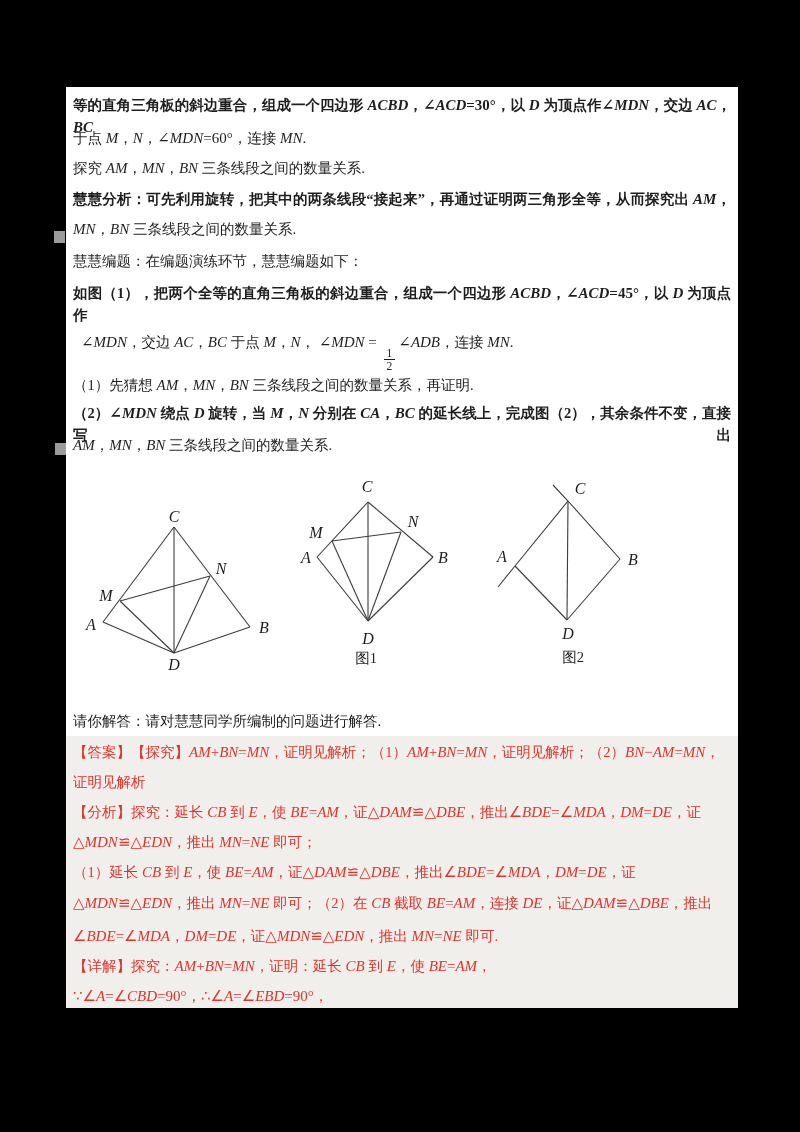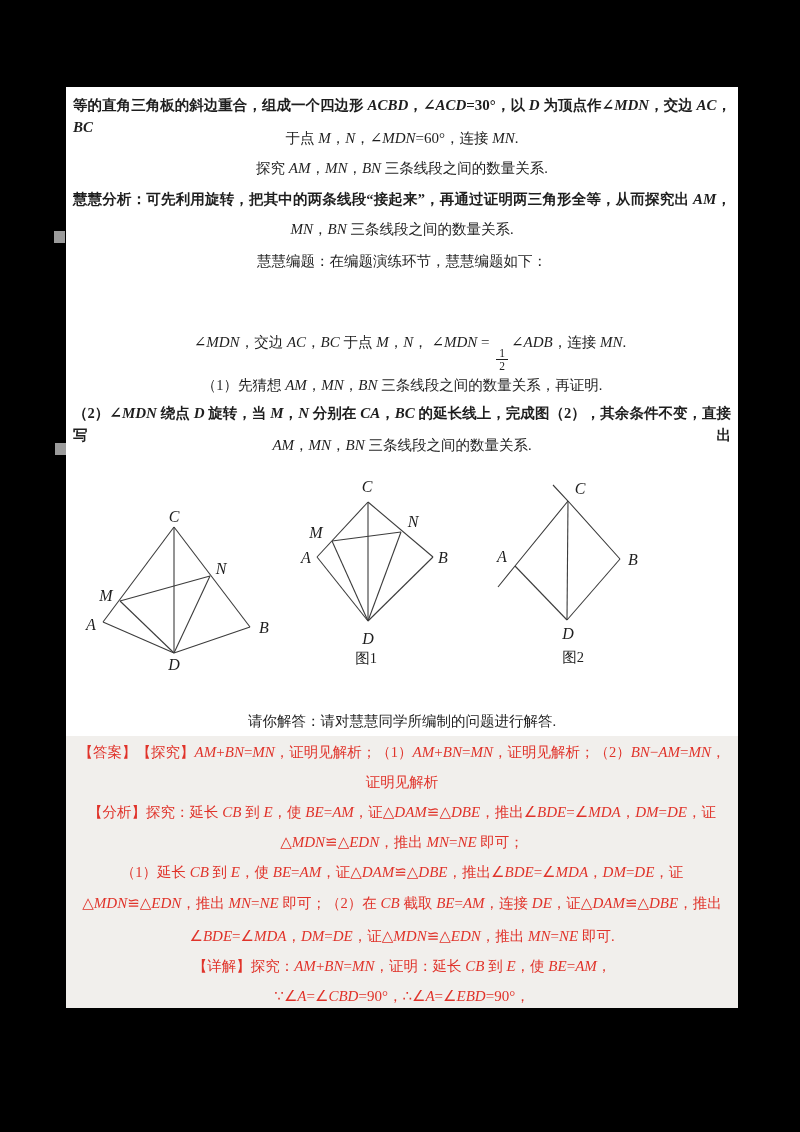--- a/index.html
+++ b/index.html
@@ -1,21 +1,21 @@
 <!DOCTYPE html>
 <html style="--bg: #000000; --paper: #ffffff; --ansbg: #f1efec; --ink: #1e1e1e; --red: #e0332a; --stroke: #3c3c3c;"><head>
 <meta charset="utf-8">
 <style>
   html,body{margin:0;padding:0;background:#000;}
   .stage{position:relative;width:800px;height:1132px;background:var(--bg,#000);overflow:hidden;
          font-family:"Liberation Serif","DejaVu Serif","DejaVu Sans",serif;}
   .page{position:absolute;left:66px;top:87px;width:672px;height:921px;background:var(--paper,#fff);}
   .answer-block{position:absolute;left:0;top:649px;width:672px;height:272px;background:var(--ansbg,#f1efec);}
   .line{position:absolute;left:7px;width:658px;font-size:14.5px;line-height:22px;height:22px;
-        color:var(--ink,#1e1e1e);text-align:center;white-space:nowrap;}
+        color:var(--ink,#1e1e1e);text-align:left;white-space:nowrap;}
   .line.fill{white-space:normal;text-align:justify;text-align-last:justify;font-weight:bold;}
   .line.red{color:var(--red,#e0332a);font-family:Liberation Serif, serif;}
   .line .math{font-size:15px;}
   .line .math i{font-style:italic;}
   .line.tall{height:36px;line-height:36px;margin-left:8px;}
   .frac{display:inline-flex;flex-direction:column;align-items:center;vertical-align:-10px;
         line-height:1.08;font-size:11.5px;margin:0 3px;}
   .frac .num{border-bottom:1px solid currentColor;padding:0 3px;}
   .figures{position:absolute;left:-6px;top:383px;width:640px;height:210px;}
   .figures line,.figures polyline{stroke:var(--stroke,#3c3c3c);stroke-width:1.1;fill:none;}
@@ -33,20 +33,21 @@
   <div class="artifact" style="left:55px;top:443px;width:12px;height:12px;"></div>
 
   <div class="page">
 
     <div class="line fill" style="top:7px"><span class="cn">等的直角三角板的斜边重合，组成一个四边形</span><span class="math"> <i>ACBD</i></span><span class="cn">，</span><span class="math">∠<i>ACD</i>=30°</span><span class="cn">，以</span><span class="math"> <i>D</i> </span><span class="cn">为顶点作</span><span class="math">∠<i>MDN</i></span><span class="cn">，交边</span><span class="math"> <i>AC</i></span><span class="cn">，</span><span class="math"><i>BC</i></span></div>
     <div class="line" style="top:40px"><span class="cn">于点</span><span class="math"> <i>M</i></span><span class="cn">，</span><span class="math"><i>N</i></span><span class="cn">，</span><span class="math">∠<i>MDN</i>=60°</span><span class="cn">，连接</span><span class="math"> <i>MN</i>.</span></div>
     <div class="line" style="top:70px"><span class="cn">探究</span><span class="math"> <i>AM</i></span><span class="cn">，</span><span class="math"><i>MN</i></span><span class="cn">，</span><span class="math"><i>BN</i> </span><span class="cn">三条线段之间的数量关系.</span></div>
     <div class="line fill" style="top:101px"><span class="cn">慧慧分析：可先利用旋转，把其中的两条线段“接起来”，再通过证明两三角形全等，从而探究出</span><span class="math"> <i>AM</i></span><span class="cn">，</span></div>
     <div class="line" style="top:131px"><span class="math"><i>MN</i></span><span class="cn">，</span><span class="math"><i>BN</i> </span><span class="cn">三条线段之间的数量关系.</span></div>
     <div class="line" style="top:163px"><span class="cn">慧慧编题：在编题演练环节，慧慧编题如下：</span></div>
+    <div class="line fill" style="top:195px"><span class="cn">如图（1），把两个全等的直角三角板的斜边重合，组成一个四边形</span><span class="math"> <i>ACBD</i></span><span class="cn">，</span><span class="math">∠<i>ACD</i>=45°</span><span class="cn">，以</span><span class="math"> <i>D</i> </span><span class="cn">为顶点作</span></div>
     <div class="line tall" style="top:237px"><span class="math">∠<i>MDN</i></span><span class="cn">，交边</span><span class="math"> <i>AC</i></span><span class="cn">，</span><span class="math"><i>BC</i> </span><span class="cn">于点</span><span class="math"> <i>M</i></span><span class="cn">，</span><span class="math"><i>N</i></span><span class="cn">， </span><span class="math">∠<i>MDN</i> = </span><span class="frac">
           <span class="num">1</span>
           <span>2</span>
         </span><span class="math">∠<i>ADB</i></span><span class="cn">，连接</span><span class="math"> <i>MN</i>.</span></div>
     <div class="line" style="top:287px"><span class="cn">（1）先猜想</span><span class="math"> <i>AM</i></span><span class="cn">，</span><span class="math"><i>MN</i></span><span class="cn">，</span><span class="math"><i>BN</i> </span><span class="cn">三条线段之间的数量关系，再证明.</span></div>
     <div class="line fill" style="top:315px"><span class="cn">（2）</span><span class="math">∠<i>MDN</i> </span><span class="cn">绕点</span><span class="math"> <i>D</i> </span><span class="cn">旋转，当</span><span class="math"> <i>M</i></span><span class="cn">，</span><span class="math"><i>N</i> </span><span class="cn">分别在</span><span class="math"> <i>CA</i></span><span class="cn">，</span><span class="math"><i>BC</i> </span><span class="cn">的延长线上，完成图（2），其余条件不变，直接写出</span></div>
     <div class="line" style="top:347px"><span class="math"><i>AM</i></span><span class="cn">，</span><span class="math"><i>MN</i></span><span class="cn">，</span><span class="math"><i>BN</i> </span><span class="cn">三条线段之间的数量关系.</span></div>
 
     <svg class="figures" viewBox="0 0 640 210">
       <g>

